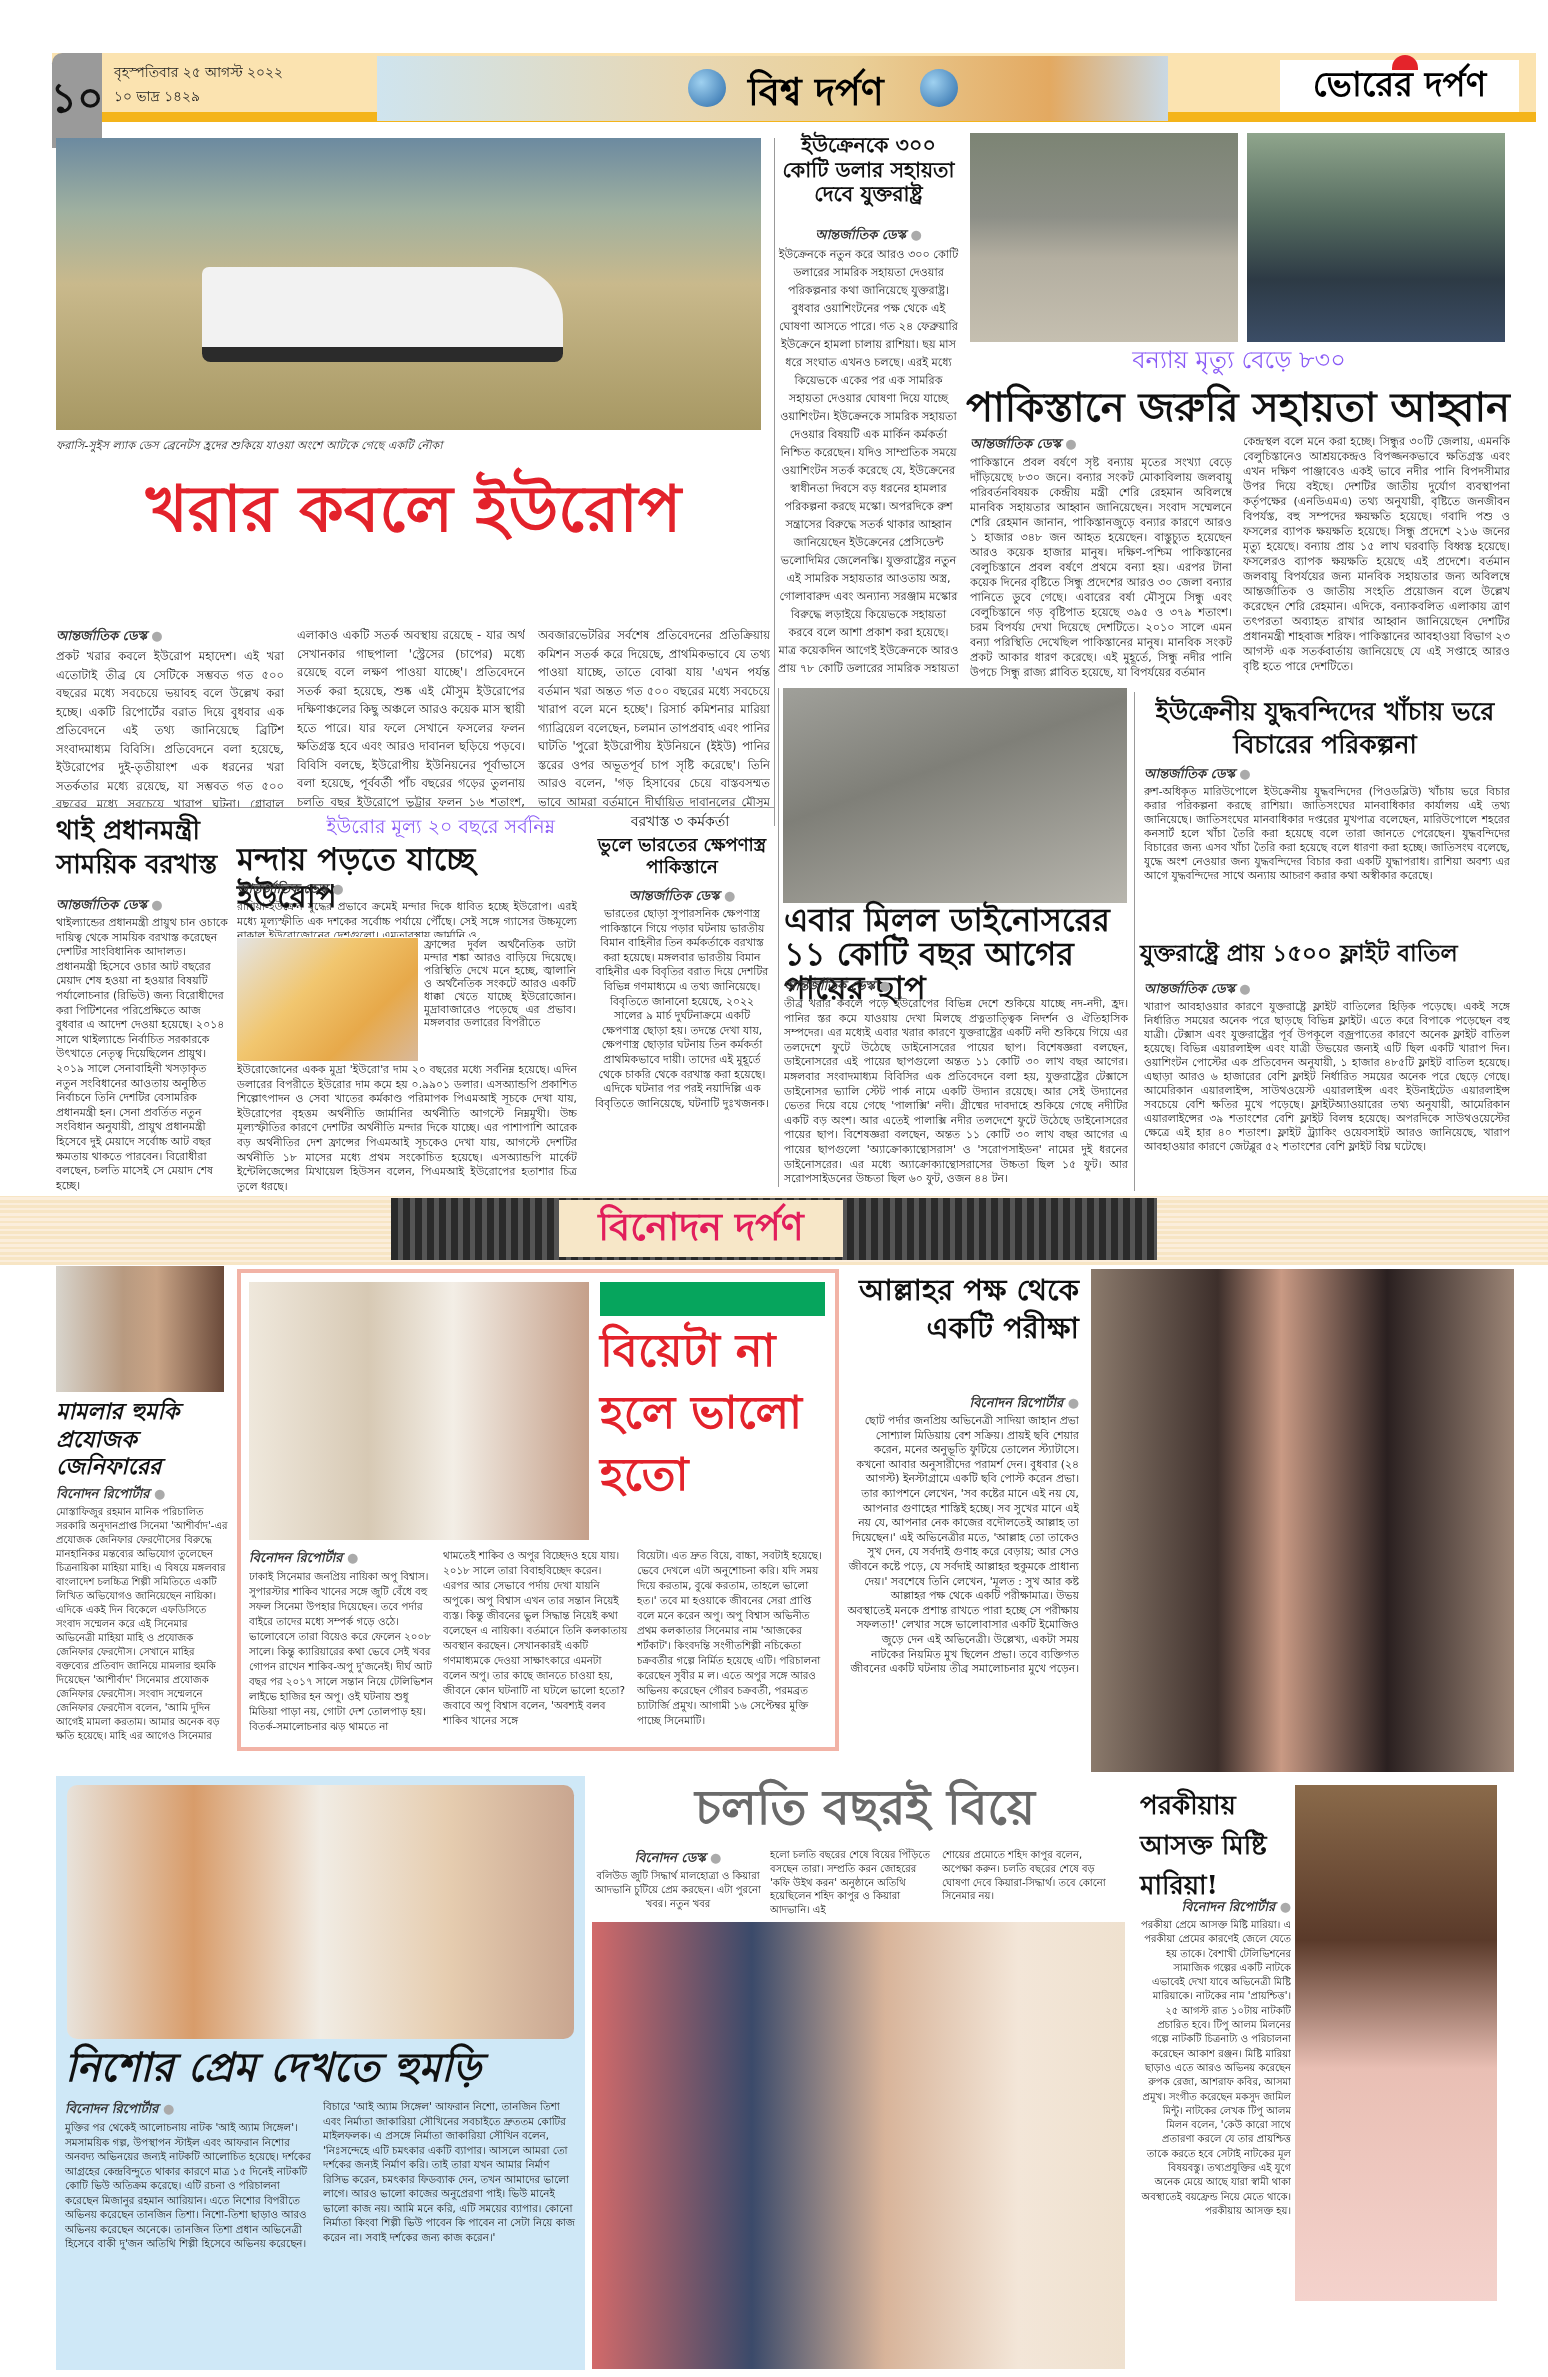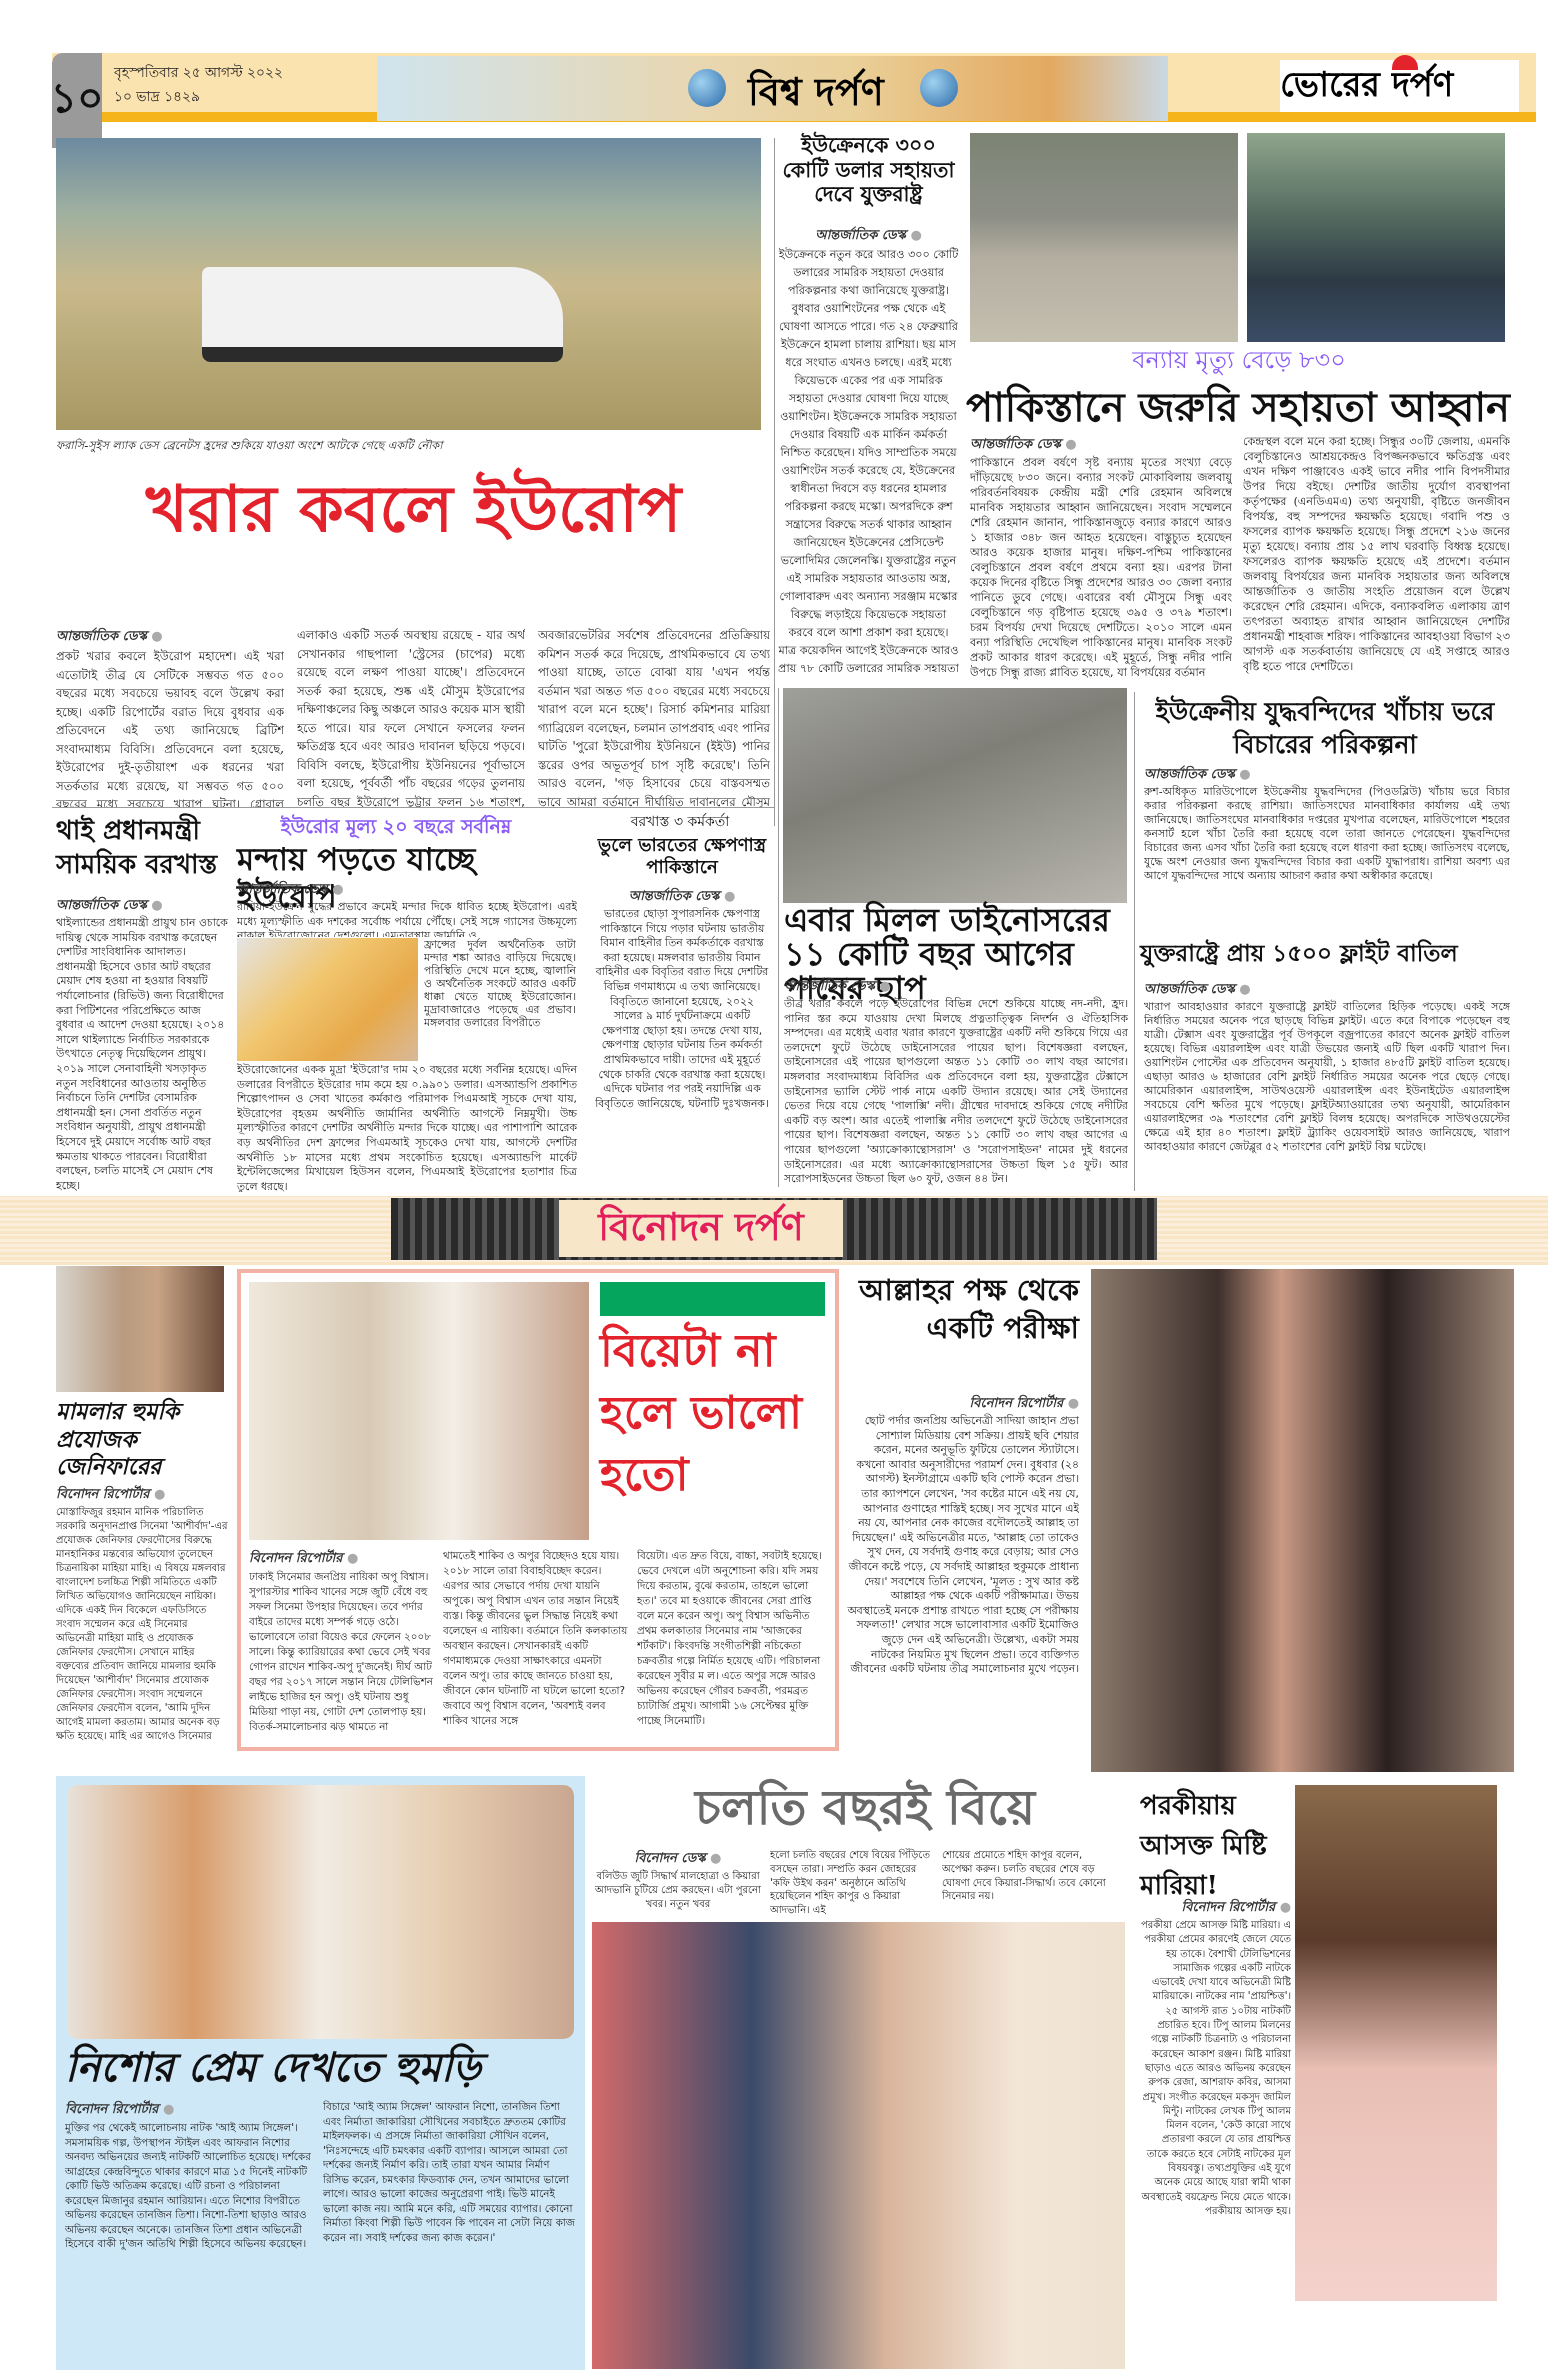--- a/index.html
+++ b/index.html
@@ -4,21 +4,21 @@
 <style>
 *{box-sizing:border-box;margin:0;padding:0}
 body{width:1548px;height:2377px;background:#fff;font-family:"DejaVu Sans",sans-serif;color:#222;position:relative;overflow:hidden}
 .abs{position:absolute}
 .masthead{left:52px;top:53px;width:1484px;height:69px;background:#fbe3b0;border-bottom:10.3px solid #f4b41a}
 .pgnum{left:52px;top:53px;width:50px;height:95px;background:#9a9a9a;color:#111;font:bold 41px "DejaVu Serif",serif;display:flex;align-items:center;justify-content:center;border-radius:10.3px 0 0 0}
 .date{left:114px;top:60px;font:13.8px "DejaVu Sans",sans-serif;line-height:24px;color:#222}
 .banner{left:377px;top:56px;width:791px;height:65px;background:linear-gradient(90deg,#cfe4ee,#e8d7b2 40%,#ead099 60%,#e3a961 85%,#c9d8e4)}
 .globe{width:38px;height:38px;border-radius:50%;background:radial-gradient(circle at 35% 35%,#9fd1f0,#2a6aa8);top:69px}
 .section-title{left:748px;top:62px;font:bold 38px "DejaVu Serif",serif;color:#000}
-.logo{left:1280px;top:60px;width:239px;height:52px;background:#fff;font:bold 34px "DejaVu Serif",serif;color:#000;display:flex;align-items:center;}
+.logo{left:1280px;top:60px;width:239px;height:52px;background:#fff;font:bold 34px "DejaVu Serif",serif;color:#000;display:flex;align-items:center;justify-content:center}
 .logo .sun{position:absolute;top:-5.2px;left:112px;width:26px;height:15.5px;background:#e4242b;border-radius:26px 26px 0 0}
 .photo{background:#b8a98a}
 .caption{font:italic 11.2px "DejaVu Sans",sans-serif;color:#222}
 .body{font:12.5px "DejaVu Sans",sans-serif;line-height:21.5px;color:#222;text-align:justify;overflow:hidden}
 .body.c{text-align:center}
 .desk{font:italic bold 13px "DejaVu Sans",sans-serif;color:#333;display:block}
 .desk:after{content:" ●";color:#aaa;font-style:normal}
 .hl{font-family:"DejaVu Serif",serif;font-weight:bold;color:#111;line-height:1.2}
 .redhl{color:#e3222b}
 .grayhl{color:#8b5cf6}
@@ -68,21 +68,21 @@
 <div class="abs photo" style="left:1247px;top:133px;width:258px;height:209px;background:linear-gradient(180deg,#8fa58c 0%,#546a5f 40%,#2d3a45 70%,#3b4d66 100%)"></div>
 <div class="abs hl grayhl" style="left:970px;top:346px;width:538px;font-size:24px;text-align:center;font-weight:normal">বন্যায় মৃত্যু বেড়ে ৮৩০</div>
 <div class="abs hl" style="left:963px;top:383px;width:550px;font-size:40px;text-align:center">পাকিস্তানে জরুরি সহায়তা আহ্বান</div>
 <div class="abs body" style="left:970px;top:434px;width:262px;height:251px;font-size:11.2px;line-height:15px"><span class="desk">আন্তর্জাতিক ডেস্ক</span><span>পাকিস্তানে প্রবল বর্ষণে সৃষ্ট বন্যায় মৃতের সংখ্যা বেড়ে দাঁড়িয়েছে ৮৩০ জনে। বন্যার সংকট মোকাবিলায় জলবায়ু পরিবর্তনবিষয়ক কেন্দ্রীয় মন্ত্রী শেরি রেহমান অবিলম্বে মানবিক সহায়তার আহ্বান জানিয়েছেন। সংবাদ সম্মেলনে শেরি রেহমান জানান, পাকিস্তানজুড়ে বন্যার কারণে আরও ১ হাজার ৩৪৮ জন আহত হয়েছেন। বাস্তুচ্যুত হয়েছেন আরও কয়েক হাজার মানুষ। দক্ষিণ-পশ্চিম পাকিস্তানের বেলুচিস্তানে প্রবল বর্ষণে প্রথমে বন্যা হয়। এরপর টানা কয়েক দিনের বৃষ্টিতে সিন্ধু প্রদেশের আরও ৩০ জেলা বন্যার পানিতে ডুবে গেছে। এবারের বর্ষা মৌসুমে সিন্ধু এবং বেলুচিস্তানে গড় বৃষ্টিপাত হয়েছে ৩৯৫ ও ৩৭৯ শতাংশ। চরম বিপর্যয় দেখা দিয়েছে দেশটিতে। ২০১০ সালে এমন বন্যা পরিস্থিতি দেখেছিল পাকিস্তানের মানুষ। মানবিক সংকট প্রকট আকার ধারণ করেছে। এই মুহূর্তে, সিন্ধু নদীর পানি উপচে সিন্ধু রাজ্য প্লাবিত হয়েছে, যা বিপর্যয়ের বর্তমান</span></div>
 <div class="abs body" style="left:1243px;top:434px;width:267px;height:251px;font-size:11.2px;line-height:15px">কেন্দ্রস্থল বলে মনে করা হচ্ছে। সিন্ধুর ৩০টি জেলায়, এমনকি বেলুচিস্তানেও আশ্রয়কেন্দ্রও বিপজ্জনকভাবে ক্ষতিগ্রস্ত এবং এখন দক্ষিণ পাঞ্জাবেও একই ভাবে নদীর পানি বিপদসীমার উপর দিয়ে বইছে। দেশটির জাতীয় দুর্যোগ ব্যবস্থাপনা কর্তৃপক্ষের (এনডিএমএ) তথ্য অনুযায়ী, বৃষ্টিতে জনজীবন বিপর্যস্ত, বহু সম্পদের ক্ষয়ক্ষতি হয়েছে। গবাদি পশু ও ফসলের ব্যাপক ক্ষয়ক্ষতি হয়েছে। সিন্ধু প্রদেশে ২১৬ জনের মৃত্যু হয়েছে। বন্যায় প্রায় ১৫ লাখ ঘরবাড়ি বিধ্বস্ত হয়েছে। ফসলেরও ব্যাপক ক্ষয়ক্ষতি হয়েছে এই প্রদেশে। বর্তমান জলবায়ু বিপর্যয়ের জন্য মানবিক সহায়তার জন্য অবিলম্বে আন্তর্জাতিক ও জাতীয় সংহতি প্রয়োজন বলে উল্লেখ করেছেন শেরি রেহমান। এদিকে, বন্যাকবলিত এলাকায় ত্রাণ তৎপরতা অব্যাহত রাখার আহ্বান জানিয়েছেন দেশটির প্রধানমন্ত্রী শাহবাজ শরিফ। পাকিস্তানের আবহাওয়া বিভাগ ২৩ আগস্ট এক সতর্কবার্তায় জানিয়েছে যে এই সপ্তাহে আরও বৃষ্টি হতে পারে দেশটিতে।</div>
 
 <div class="abs hline" style="left:52px;top:807px;width:723px"></div>
 <div class="abs hl" style="left:56px;top:813px;width:172px;font-size:26px;line-height:34px">থাই প্রধানমন্ত্রী সাময়িক বরখাস্ত</div>
 <div class="abs body" style="left:56px;top:895px;width:172px;height:297px;font-size:10.8px;line-height:14.6px;text-align:left"><span class="desk">আন্তর্জাতিক ডেস্ক</span><span>থাইল্যান্ডের প্রধানমন্ত্রী প্রায়ুথ চান ওচাকে দায়িত্ব থেকে সাময়িক বরখাস্ত করেছেন দেশটির সাংবিধানিক আদালত। প্রধানমন্ত্রী হিসেবে ওচার আট বছরের মেয়াদ শেষ হওয়া না হওয়ার বিষয়টি পর্যালোচনার (রিভিউ) জন্য বিরোধীদের করা পিটিশনের পরিপ্রেক্ষিতে আজ বুধবার এ আদেশ দেওয়া হয়েছে। ২০১৪ সালে থাইল্যান্ডে নির্বাচিত সরকারকে উৎখাতে নেতৃত্ব দিয়েছিলেন প্রায়ুথ। ২০১৯ সালে সেনাবাহিনী খসড়াকৃত নতুন সংবিধানের আওতায় অনুষ্ঠিত নির্বাচনে তিনি দেশটির বেসামরিক প্রধানমন্ত্রী হন। সেনা প্রবর্তিত নতুন সংবিধান অনুযায়ী, প্রায়ুথ প্রধানমন্ত্রী হিসেবে দুই মেয়াদে সর্বোচ্চ আট বছর ক্ষমতায় থাকতে পারবেন। বিরোধীরা বলছেন, চলতি মাসেই সে মেয়াদ শেষ হচ্ছে।</span></div>
 
-<div class="abs hl grayhl" style="left:237px;top:815px;width:318px;font-size:19px;text-align:center;font-weight:bold">ইউরোর মূল্য ২০ বছরে সর্বনিম্ন</div>
+<div class="abs hl grayhl" style="left:237px;top:815px;width:318px;font-size:19px;text-align:right;font-weight:normal">ইউরোর মূল্য ২০ বছরে সর্বনিম্ন</div>
 <div class="abs hl" style="left:237px;top:841px;width:344px;font-size:31px">মন্দায় পড়তে যাচ্ছে ইউরোপ</div>
 <div class="abs body" style="left:237px;top:879px;width:340px;height:58px;font-size:10.8px;line-height:14.6px"><span class="desk">আন্তর্জাতিক ডেস্ক</span><span>রাশিয়া-ইউক্রেন যুদ্ধের প্রভাবে ক্রমেই মন্দার দিকে ধাবিত হচ্ছে ইউরোপ। এরই মধ্যে মূল্যস্ফীতি এক দশকের সর্বোচ্চ পর্যায়ে পৌঁছে। সেই সঙ্গে গ্যাসের উচ্চমূল্যে নাকাল ইউরোজোনের দেশগুলো। এমতাবস্থায় জার্মানি ও</span></div>
 <div class="abs photo" style="left:237px;top:938px;width:181px;height:123px;background:linear-gradient(135deg,#e4e4e4 0%,#f1c66f 40%,#e7a94a 70%,#d9b99a 100%)"></div>
 <div class="abs body" style="left:424px;top:938px;width:152px;height:123px;font-size:10.8px;line-height:13px">ফ্রান্সের দুর্বল অর্থনৈতিক ডাটা মন্দার শঙ্কা আরও বাড়িয়ে দিয়েছে। পরিস্থিতি দেখে মনে হচ্ছে, জ্বালানি ও অর্থনৈতিক সংকটে আরও একটি ধাক্কা খেতে যাচ্ছে ইউরোজোন। মুদ্রাবাজারেও পড়েছে এর প্রভাব। মঙ্গলবার ডলারের বিপরীতে</div>
 <div class="abs body" style="left:237px;top:1063px;width:340px;height:129px;font-size:10.8px;line-height:14.6px">ইউরোজোনের একক মুদ্রা 'ইউরো'র দাম ২০ বছরের মধ্যে সর্বনিম্ন হয়েছে। এদিন ডলারের বিপরীতে ইউরোর দাম কমে হয় ০.৯৯০১ ডলার। এসঅ্যান্ডপি প্রকাশিত শিল্পোৎপাদন ও সেবা খাতের কর্মকাণ্ড পরিমাপক পিএমআই সূচকে দেখা যায়, ইউরোপের বৃহত্তম অর্থনীতি জার্মানির অর্থনীতি আগস্টে নিম্নমুখী। উচ্চ মূল্যস্ফীতির কারণে দেশটির অর্থনীতি মন্দার দিকে যাচ্ছে। এর পাশাপাশি আরেক বড় অর্থনীতির দেশ ফ্রান্সের পিএমআই সূচকেও দেখা যায়, আগস্টে দেশটির অর্থনীতি ১৮ মাসের মধ্যে প্রথম সংকোচিত হয়েছে। এসঅ্যান্ডপি মার্কেট ইন্টেলিজেন্সের মিখায়েল হিউসন বলেন, পিএমআই ইউরোপের হতাশার চিত্র তুলে ধরছে।</div>
 
 <div class="abs hl" style="left:594px;top:813px;width:172px;font-size:14px;text-align:center;font-weight:normal">বরখাস্ত ৩ কর্মকর্তা</div>
 <div class="abs hl" style="left:594px;top:834px;width:176px;font-size:18px;text-align:center">ভুলে ভারতের ক্ষেপণাস্ত্র পাকিস্তানে</div>
 <div class="abs body c" style="left:594px;top:886px;width:176px;height:306px;font-size:10.8px;line-height:14.6px"><span class="desk">আন্তর্জাতিক ডেস্ক</span><span>ভারতের ছোড়া সুপারসনিক ক্ষেপণাস্ত্র পাকিস্তানে গিয়ে পড়ার ঘটনায় ভারতীয় বিমান বাহিনীর তিন কর্মকর্তাকে বরখাস্ত করা হয়েছে। মঙ্গলবার ভারতীয় বিমান বাহিনীর এক বিবৃতির বরাত দিয়ে দেশটির বিভিন্ন গণমাধ্যমে এ তথ্য জানিয়েছে। বিবৃতিতে জানানো হয়েছে, ২০২২ সালের ৯ মার্চ দুর্ঘটনাক্রমে একটি ক্ষেপণাস্ত্র ছোড়া হয়। তদন্তে দেখা যায়, ক্ষেপণাস্ত্র ছোড়ার ঘটনায় তিন কর্মকর্তা প্রাথমিকভাবে দায়ী। তাদের এই মুহূর্তে থেকে চাকরি থেকে বরখাস্ত করা হয়েছে। এদিকে ঘটনার পর পরই নয়াদিল্লি এক বিবৃতিতে জানিয়েছে, ঘটনাটি দুঃখজনক।</span></div>
 

